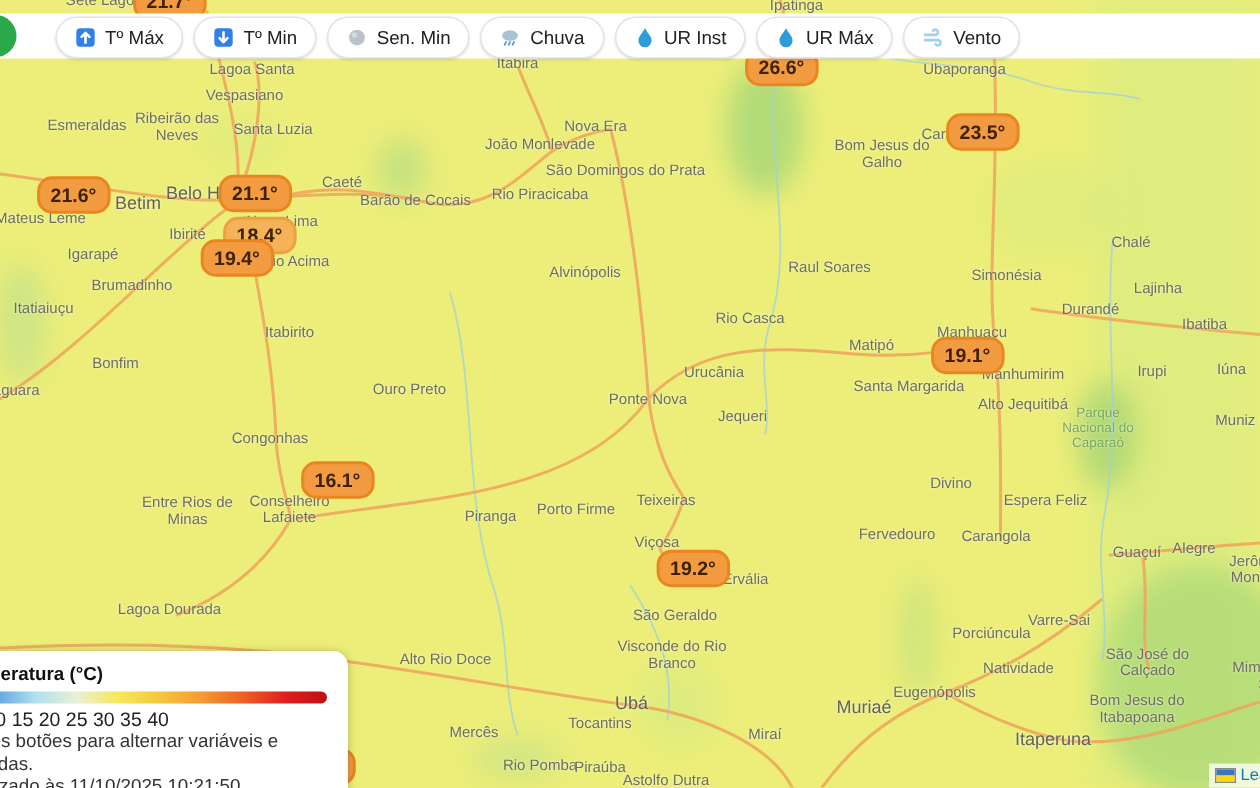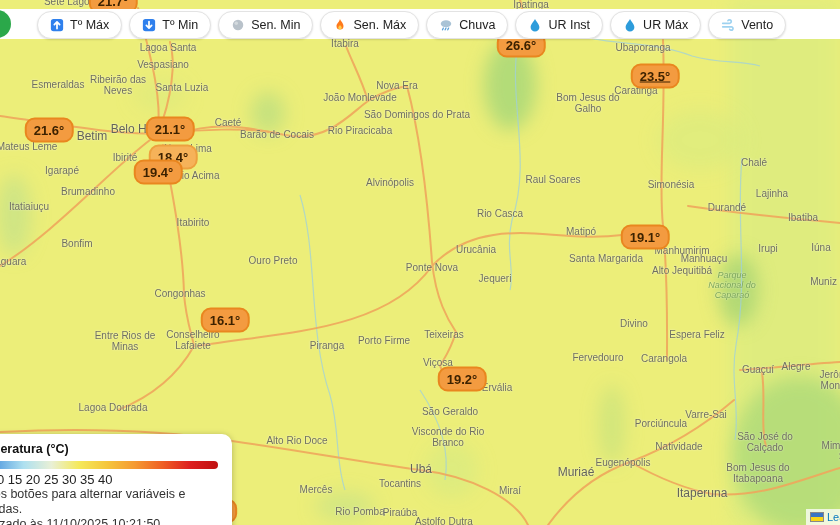--- a/index.html
+++ b/index.html
@@ -5,21 +5,21 @@
   html,body{margin:0;padding:0;}
   body{width:840px;height:525px;overflow:hidden;position:relative;
        font-family:"Liberation Sans",sans-serif;background:#ecee79;}
   #map{position:absolute;inset:0;z-index:0;}
   
   .maplabel{position:absolute;transform:translate(-50%,-50%);z-index:2;
     font-size:10px;color:#6f6f60;text-align:center;line-height:11px;white-space:nowrap;
     text-shadow:0 0 2px rgba(255,255,255,.7);pointer-events:none;}
   .maplabel.wrap{white-space:normal;}
   .maplabel.big{font-size:12px;color:#63635a;}
-  .maplabel.park{color:#7ca65a;font-style:italic;font-size:9px;line-height:10px;}
+  .maplabel.park{color:#7ca65a;font-size:9px;line-height:10px;}
   
   .badge{position:absolute;transform:translate(-50%,-50%);z-index:3;
     background:#f39b40;border:2px solid #e9861f;border-radius:10px;
     padding:3px 7px;font-size:13px;font-weight:bold;color:#3d2200;white-space:nowrap;}
   .badge.light{background:#f6b259;border-color:#eda03f;}
   
   #toolbar-band{position:absolute;left:0;top:9px;width:840px;height:30px;background:#ffffff;z-index:10;}
   #toolbar{position:absolute;left:37px;top:11px;height:26px;display:flex;gap:7px;z-index:11;}
   .pill{display:flex;align-items:center;gap:6px;height:26px;padding:0 12px;
     background:#fff;border:1px solid #e3e3e3;border-radius:14px;
@@ -138,21 +138,21 @@
     <div class="maplabel" style="left: 581px; top: 231px;">Matipó</div>
     <div class="maplabel" style="left: 606px; top: 258px;">Santa Margarida</div>
     <div class="maplabel" style="left: 476px; top: 249px;">Urucânia</div>
     <div class="maplabel" style="left: 432px; top: 267px;">Ponte Nova</div>
     <div class="maplabel" style="left: 495px; top: 278px;">Jequeri</div>
     <div class="maplabel" style="left: 671px; top: 184px;">Simonésia</div>
     <div class="maplabel" style="left: 754px; top: 162px;">Chalé</div>
     <div class="maplabel" style="left: 772px; top: 193px;">Lajinha</div>
     <div class="maplabel" style="left: 727px; top: 207px;">Durandé</div>
     <div class="maplabel" style="left: 803px; top: 217px;">Ibatiba</div>
-    <div class="maplabel" style="left: 704px; top: 222px; margin-top: 36px;">Manhuaçu</div>
+    <div class="maplabel" style="left: 648px; top: 222px;">Manhuaçu</div>
     <div class="maplabel" style="left: 682px; top: 250px;">Manhumirim</div>
     <div class="maplabel" style="left: 682px; top: 270px;">Alto Jequitibá</div>
     <div class="maplabel" style="left: 768px; top: 248px;">Irupi</div>
     <div class="maplabel" style="left: 821px; top: 247px;">Iúna</div>
     <div class="maplabel wrap park" style="left: 732px; top: 285px; width: 64px;">Parque Nacional do Caparaó</div>
     <div class="maplabel" style="left: 838px; top: 281px;">Muniz Freire</div>
     <div class="maplabel" style="left: 634px; top: 323px;">Divino</div>
     <div class="maplabel" style="left: 697px; top: 334px;">Espera Feliz</div>
     <div class="maplabel" style="left: 598px; top: 357px;">Fervedouro</div>
     <div class="maplabel" style="left: 664px; top: 358px;">Carangola</div>
@@ -184,21 +184,21 @@
     <div class="maplabel wrap" style="left: 846px; top: 451px; width: 60px;">Mimoso do Sul</div>
     <div class="maplabel big" style="left: 702px; top: 493px;">Itaperuna</div>
   </div>
 <div id="badges-layer">
     <div class="badge" style="left: 113px; top: 1px;">21.7°</div>
     <div class="badge" style="left: 49px; top: 130px;">21.6°</div>
     <div class="badge" style="left: 170px; top: 129px;">21.1°</div>
     <div class="badge light" style="left: 173px; top: 157px;">18.4°</div>
     <div class="badge" style="left: 158px; top: 172px;">19.4°</div>
     <div class="badge" style="left: 521px; top: 45px;">26.6°</div>
-    <div class="badge" style="left: 655px; top: 76px; text-decoration: underline;">23.5°</div>
+    <div class="badge" style="left: 655px; top: 88px;">23.5°</div>
     <div class="badge" style="left: 645px; top: 237px;">19.1°</div>
     <div class="badge" style="left: 225px; top: 320px;">16.1°</div>
     <div class="badge" style="left: 462px; top: 379px;">19.2°</div>
     <div class="badge" style="left: 218px; top: 511px;">16°</div>
   </div>
 
 <div id="toolbar-band"></div>
 <div id="green-circle"></div>
 <div id="toolbar">
     <div class="pill">
@@ -220,29 +220,20 @@
       <span>Tº Min</span>
     </div>
     <div class="pill">
       <span style="display: inline-flex;">
         <svg viewBox="0 0 16 16" style="width: 14px; height: 14px;">
           <circle cx="8" cy="8" r="6" fill="#b9c2ca"></circle>
           <circle cx="6" cy="6" r="2" fill="#d4dade"></circle>
         </svg>
       </span>
       <span>Sen. Min</span>
-    </div>
-    <div class="pill">
-      <span style="display: inline-flex;">
-        <svg viewBox="0 0 16 16" style="width: 14px; height: 14px;">
-          <path d="M8 1C9 4 12 5.5 12 9a4 4 0 0 1-8 0C4 6.5 6.6 5.4 8 1z" fill="#ff7a1c"></path>
-          <path d="M8 8c.8 1.2 2 1.7 2 3a2 2 0 0 1-4 0c0-1.3 1.3-1.8 2-3z" fill="#ffd04d"></path>
-        </svg>
-      </span>
-      <span>Sen. Máx</span>
     </div>
     <div class="pill">
       <span style="display: inline-flex;">
         <svg viewBox="0 0 16 16" style="width: 14px; height: 14px;">
           <ellipse cx="8" cy="6.5" rx="6" ry="4" fill="#a9c3d6"></ellipse>
           <path d="M5 11.5l-1 2M8 11.5l-1 2M11 11.5l-1 2" stroke="#5aa0d8" stroke-width="1.5" stroke-linecap="round"></path>
         </svg>
       </span>
       <span>Chuva</span>
     </div>

